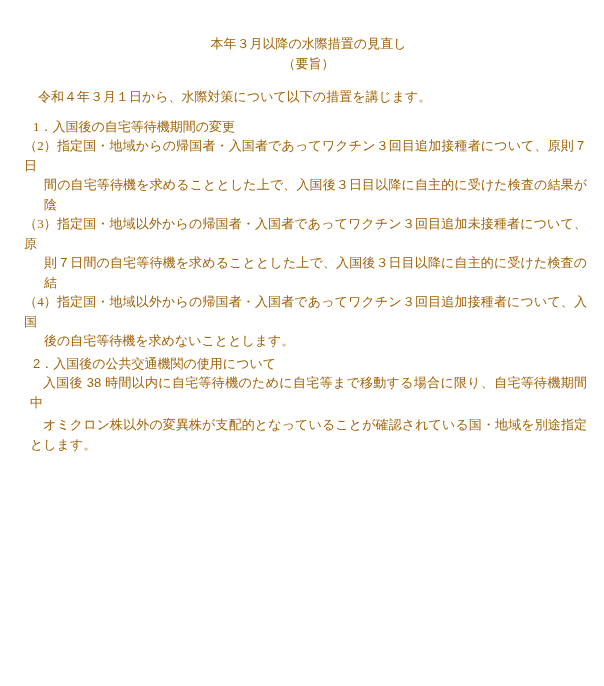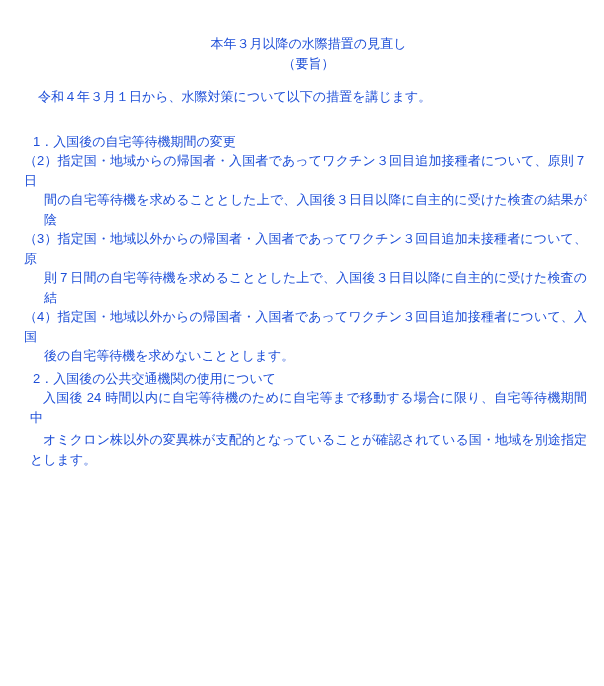--- a/index.html
+++ b/index.html
@@ -7,37 +7,37 @@
     padding: 0;
     background: #ffffff;
   }
   .page {
     position: relative;
     width: 604px;
     height: 686px;
     box-sizing: border-box;
     padding: 30px 17px 0 30px;
     background: #ffffff;
-    color: #1d4ed8;
+    color: #a16207;
     font-family: "Liberation Sans", "DejaVu Sans", sans-serif;
     font-size: 13px;
     line-height: 19.5px;
     overflow: hidden;
   }
   .ln { min-height: 19.5px; }
   .center { text-align: center; }
   .title-block { margin-top: 4px; }
   
   .j {
     text-align: justify;
     text-align-last: justify;
   }
   .intro { margin-top: 14px; text-indent: 8px; }
   .sec { margin-top: 3px; }
-  .sec1 { margin-top: 25px; }
+  .sec1 { margin-top: 10px; font-family: Liberation Serif, serif; }
   .heading { margin-left: 3px; }
   
   .item .first { margin-left: -6px; }
   .item .cont { padding-left: 14px; }
   
   .pfirst { text-indent: 13px; }
 </style>
 </head>
 <body>
 
@@ -65,21 +65,21 @@
     </div>
 
     <div class="item">
       <div class="ln j first">（4）指定国・地域以外からの帰国者・入国者であってワクチン３回目追加接種者について、入国</div>
       <div class="ln cont">後の自宅等待機を求めないこととします。</div>
     </div>
   </div>
 
   <div class="sec">
     <div class="ln heading">2．入国後の公共交通機関の使用について</div>
-    <div class="ln j pfirst">入国後 24 時間以内に自宅等待機のために自宅等まで移動する場合に限り、自宅等待機期間中</div>
+    <div class="ln j pfirst">入国後 38 時間以内に自宅等待機のために自宅等まで移動する場合に限り、自宅等待機期間中</div>
   </div>
 
   <div class="sec">
     <div class="ln j pfirst">オミクロン株以外の変異株が支配的となっていることが確認されている国・地域を別途指定</div>
     <div class="ln">とします。</div>
   </div>
 
 </div>
 
 </body></html>

